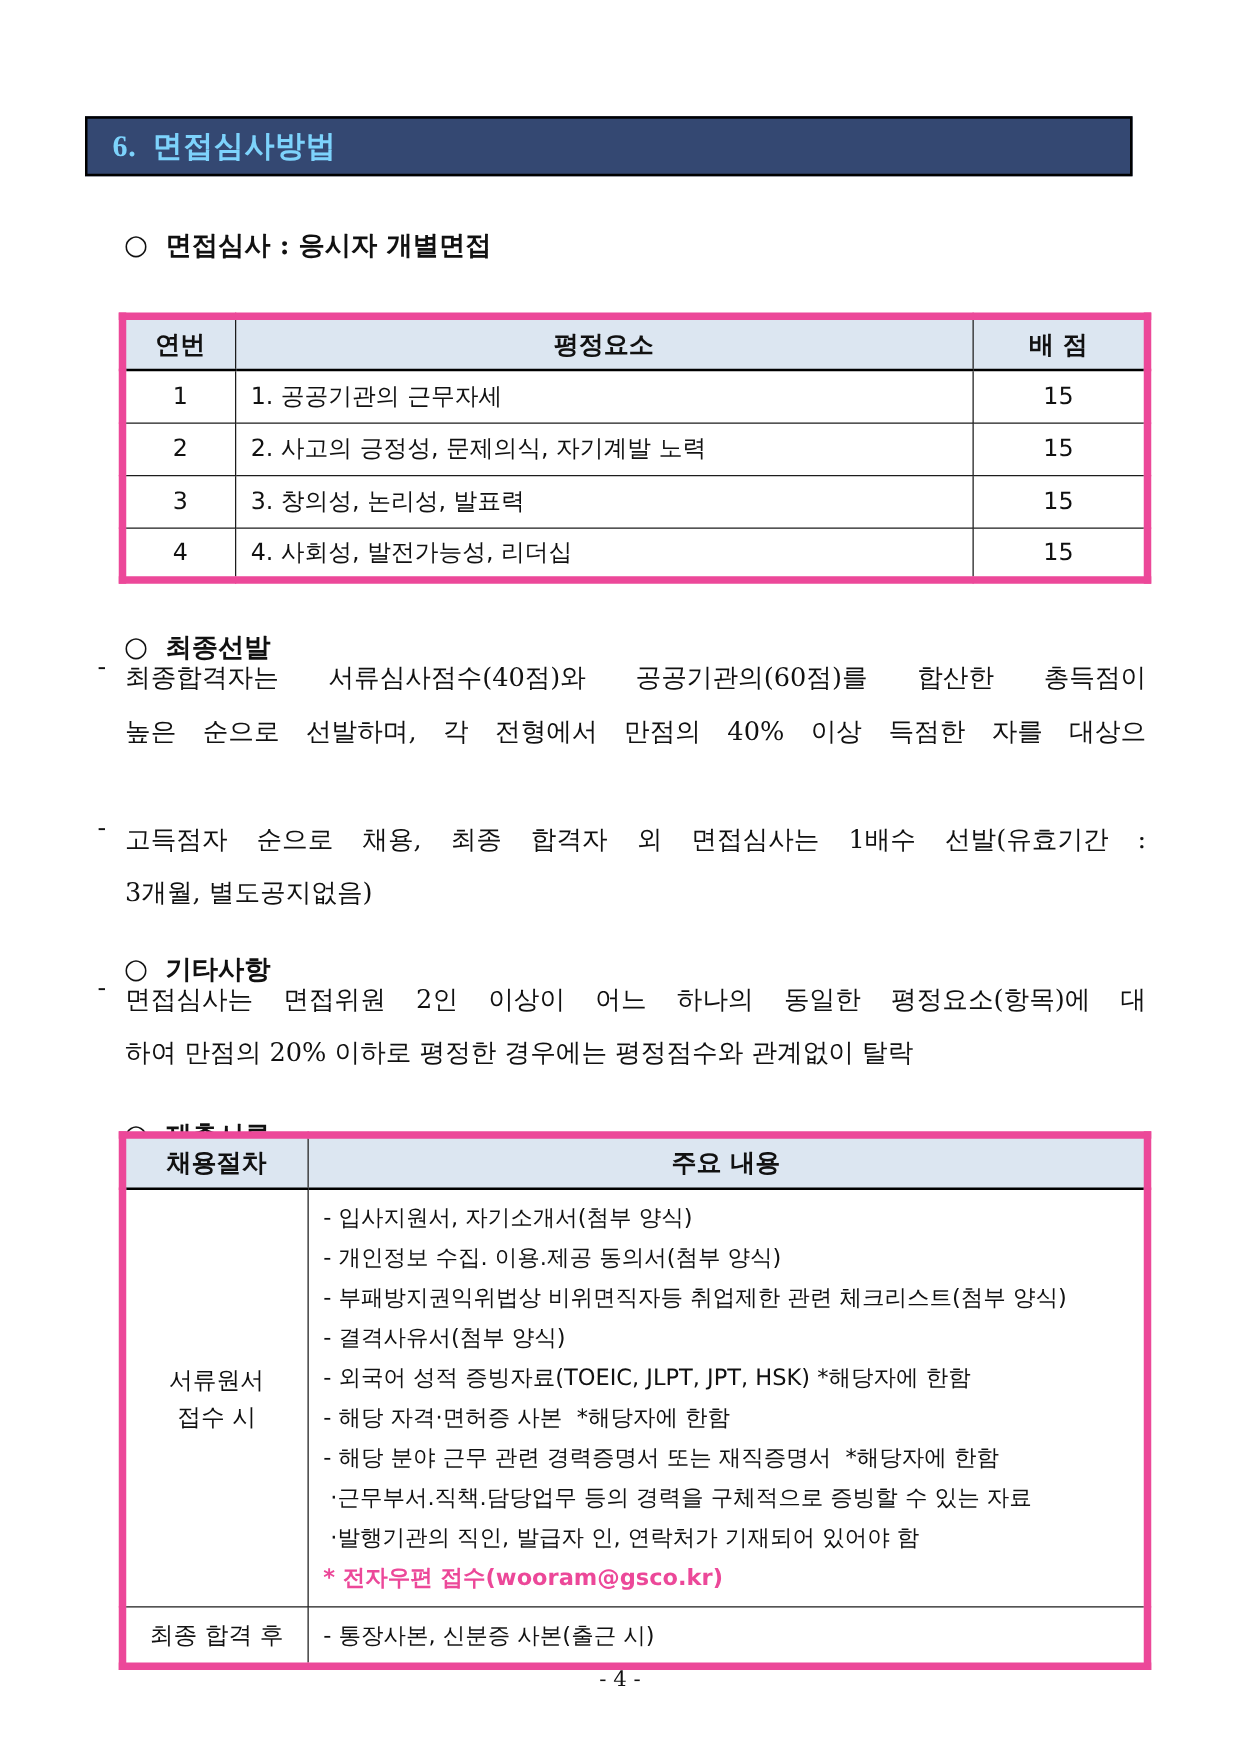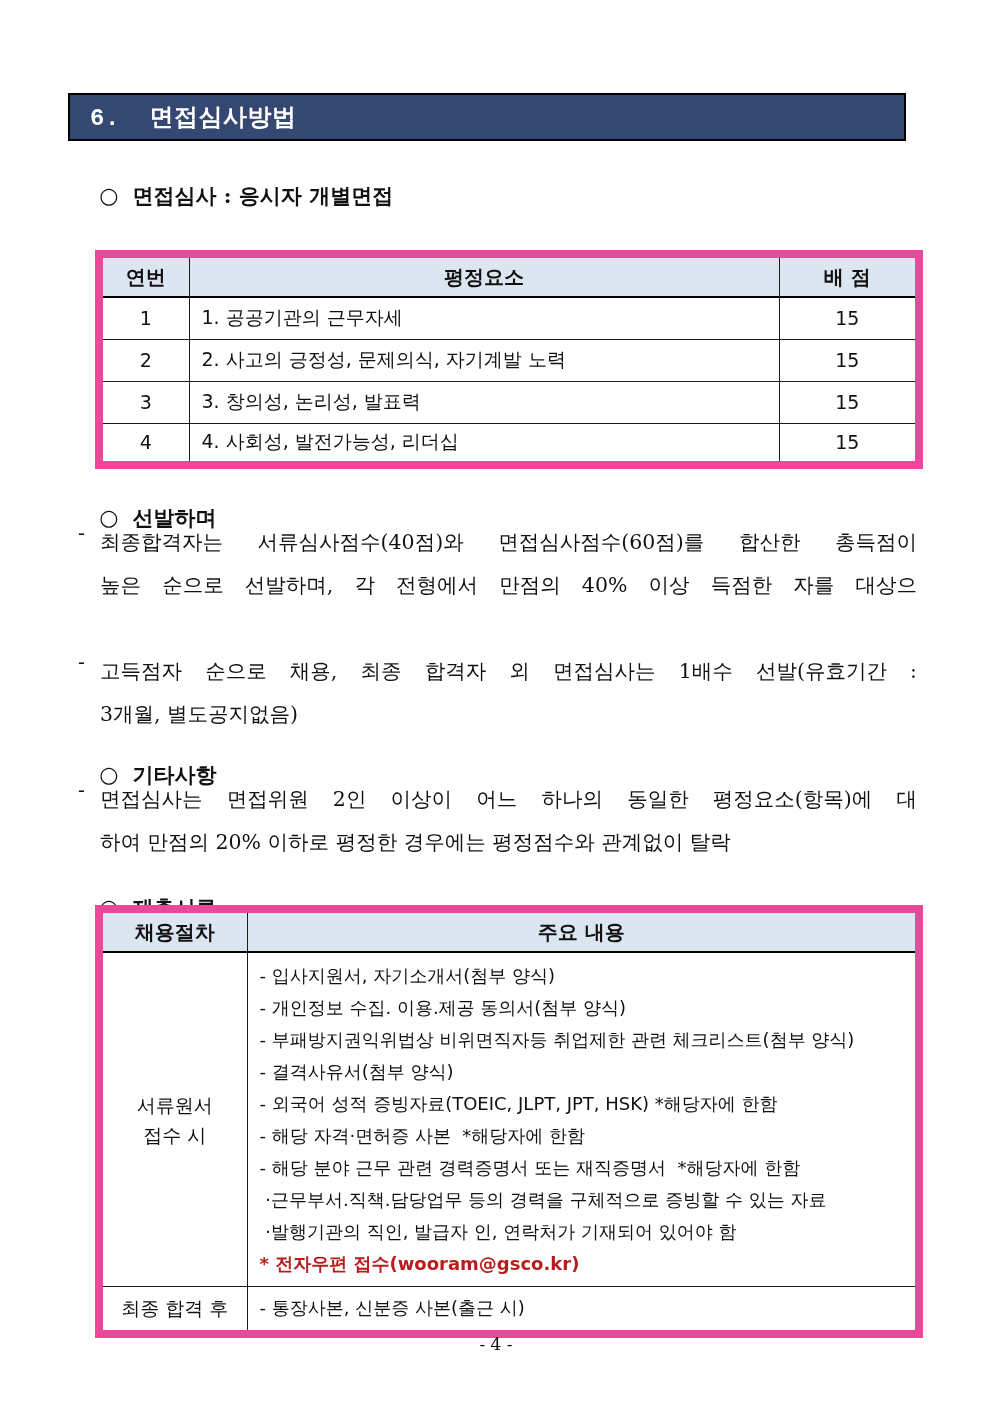--- a/index.html
+++ b/index.html
@@ -9,21 +9,21 @@
     font-family:"DejaVu Serif", serif; color:#111; overflow:hidden;
   }
 
   
   .title-bar {
     position:absolute; left:68px; top:93px; width:838px; height:48px;
     background:#344872; border:2px solid #000;
     display:flex; align-items:center; padding-left:20px;
   }
   .title-bar .t {
-    color:#ffffff; font-family:Liberation Mono, monospace; font-weight:bold;
+    color:#7dd3fc; font-family:Liberation Serif, serif; font-weight:bold;
     font-size:24px; white-space:pre; letter-spacing:0.5px;
   }
 
   
   .heading {
     position:absolute; left:70px; font-size:21px; font-weight:bold; white-space:pre;
   }
   .heading .circ { font-weight:normal; margin-right:14px; font-size:22px; }
 
   
@@ -34,36 +34,36 @@
   .para { position:absolute; left:100px; width:817px; font-size:20.5px; }
   .para .dash { position:absolute; left:-22px; top:0; }
   .para .ln { height:43px; line-height:43px; white-space:normal; }
   .para .ln.j { text-align:justify; text-align-last:justify; }
 
   
   .tblwrap { position:absolute; left:95px; }
   table { border-collapse:collapse; table-layout:fixed; width:820px;
           font-family:"DejaVu Sans", sans-serif; }
   th, td { border:1px solid #1c1c1c; }
-  table { border:8px solid #ec4899; }
+  table { border:6px solid #ec4899; }
   th {
     background:#DCE6F1; font-size:20px; font-weight:bold; text-align:center;
     height:43px; border-bottom:2.5px solid #000; white-space:pre;
   }
   .t1 td { height:42px; font-size:19px; }
   td.c { text-align:center; }
   td.l { text-align:left; padding-left:12px; }
 
   
   .t2 td.label {
     text-align:center; vertical-align:middle; font-size:19px; line-height:30px;
   }
   .t2 td.content { vertical-align:top; padding:7px 6px 6px 12px; }
   .t2 .cl { font-size:18px; line-height:32px; white-space:pre-wrap; }
-  .t2 .cl.blue { color:#b91c1c; font-weight:bold; }
+  .t2 .cl.blue { color:#ec4899; font-weight:bold; }
   .t2 td.single { font-size:18px; padding-left:12px; height:47px; }
 
   
   .footer {
     position:absolute; left:0; top:1334px; width:992px; text-align:center;
     font-size:17px; white-space:pre;
   }
 </style>
 </head>
 <body>
@@ -112,26 +112,26 @@
         <tr>
           <td class="c">4</td>
           <td class="l">4. 사회성, 발전가능성, 리더십</td>
           <td class="c">15</td>
         </tr>
       </tbody>
     </table>
   </div>
 
   <div class="heading" style="top:479px;">
-    <span class="circ">○</span><span>선발하며</span>
+    <span class="circ">○</span><span>최종선발</span>
   </div>
 
   <div class="para" style="top:521px;">
     <span class="dash">-</span>
-    <div class="ln j">최종합격자는 서류심사점수(40점)와 면접심사점수(60점)를 합산한 총득점이</div>
+    <div class="ln j">최종합격자는 서류심사점수(40점)와 공공기관의(60점)를 합산한 총득점이</div>
     <div class="ln j">높은 순으로 선발하며, 각 전형에서 만점의 40% 이상 득점한 자를 대상으</div>
   </div>
 
   <div class="para" style="top:650px;">
     <span class="dash">-</span>
     <div class="ln j">고득점자 순으로 채용, 최종 합격자 외 면접심사는 1배수 선발(유효기간 :</div>
     <div class="ln">3개월, 별도공지없음)</div>
   </div>
 
   <div class="heading" style="top:736px;">

